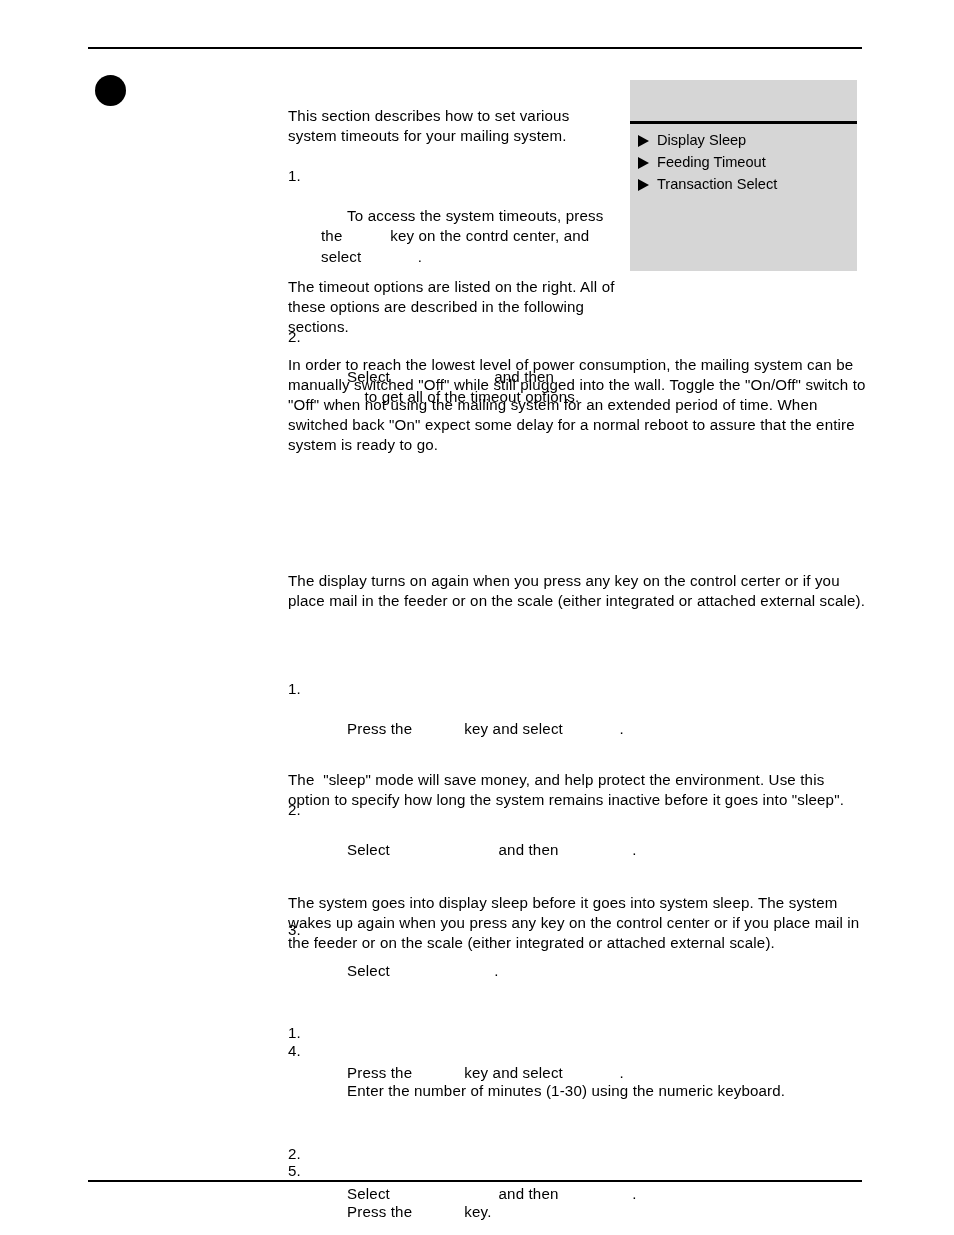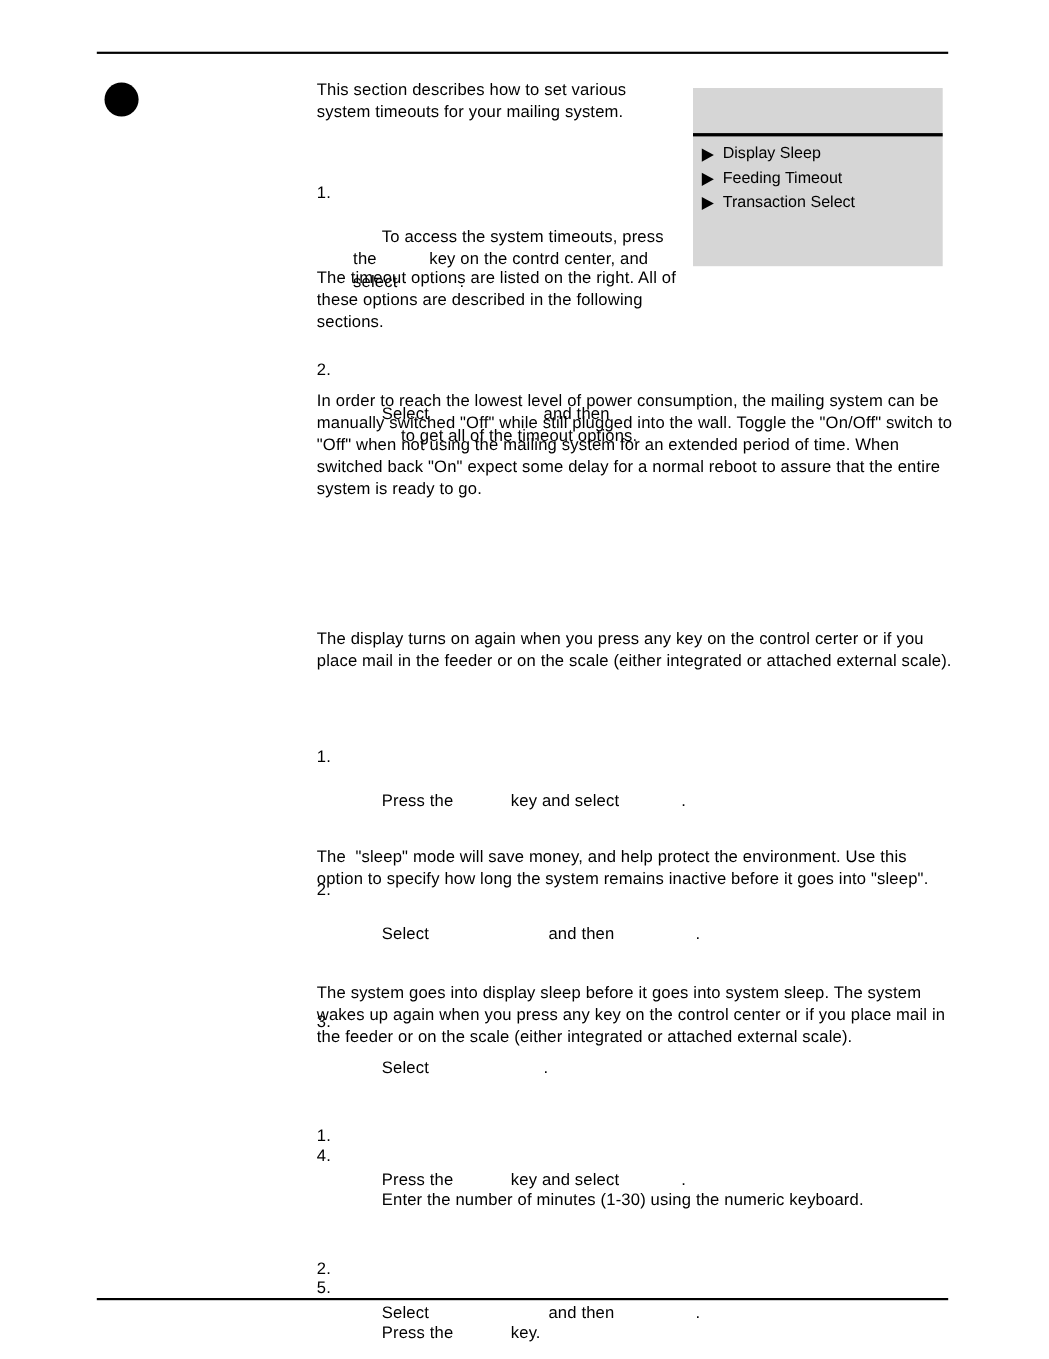--- a/index.html
+++ b/index.html
@@ -54,20 +54,21 @@
     line-height: 20.1px;
     letter-spacing: 0.01em;
     white-space: pre-wrap;
     color: #000000;
   }
 
   
   .col-narrow {
     left: 288px;
     width: 330px;
+    margin-top: 34px;
   }
   
   .col-wide {
     left: 288px;
     width: 578px;
   }
 
   
   ol.numlist {
     margin: 0;
@@ -86,21 +87,21 @@
     width: 26px;
     text-align: left;
   }
 
   
   .callout {
     position: absolute;
     left: 630px;
     top: 80px;
     width: 227px;
-    height: 162px;
+    height: 191px;
     background: #d6d6d6;
   }
   .callout-head {
     height: 41px;
     width: 100%;
   }
   .callout-head-title {
     display: block;
     padding: 8px 10px 0 10px;
     font-size: 15px;

